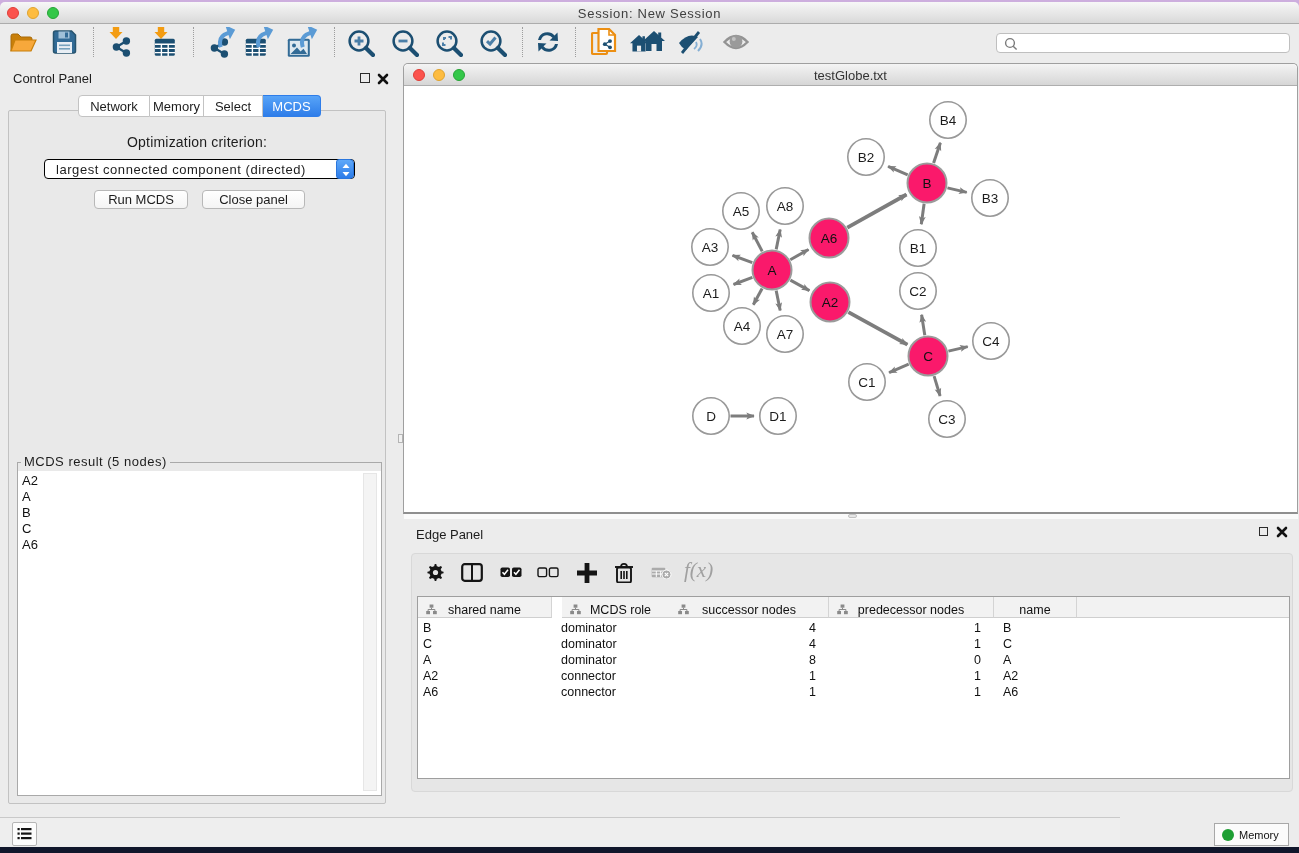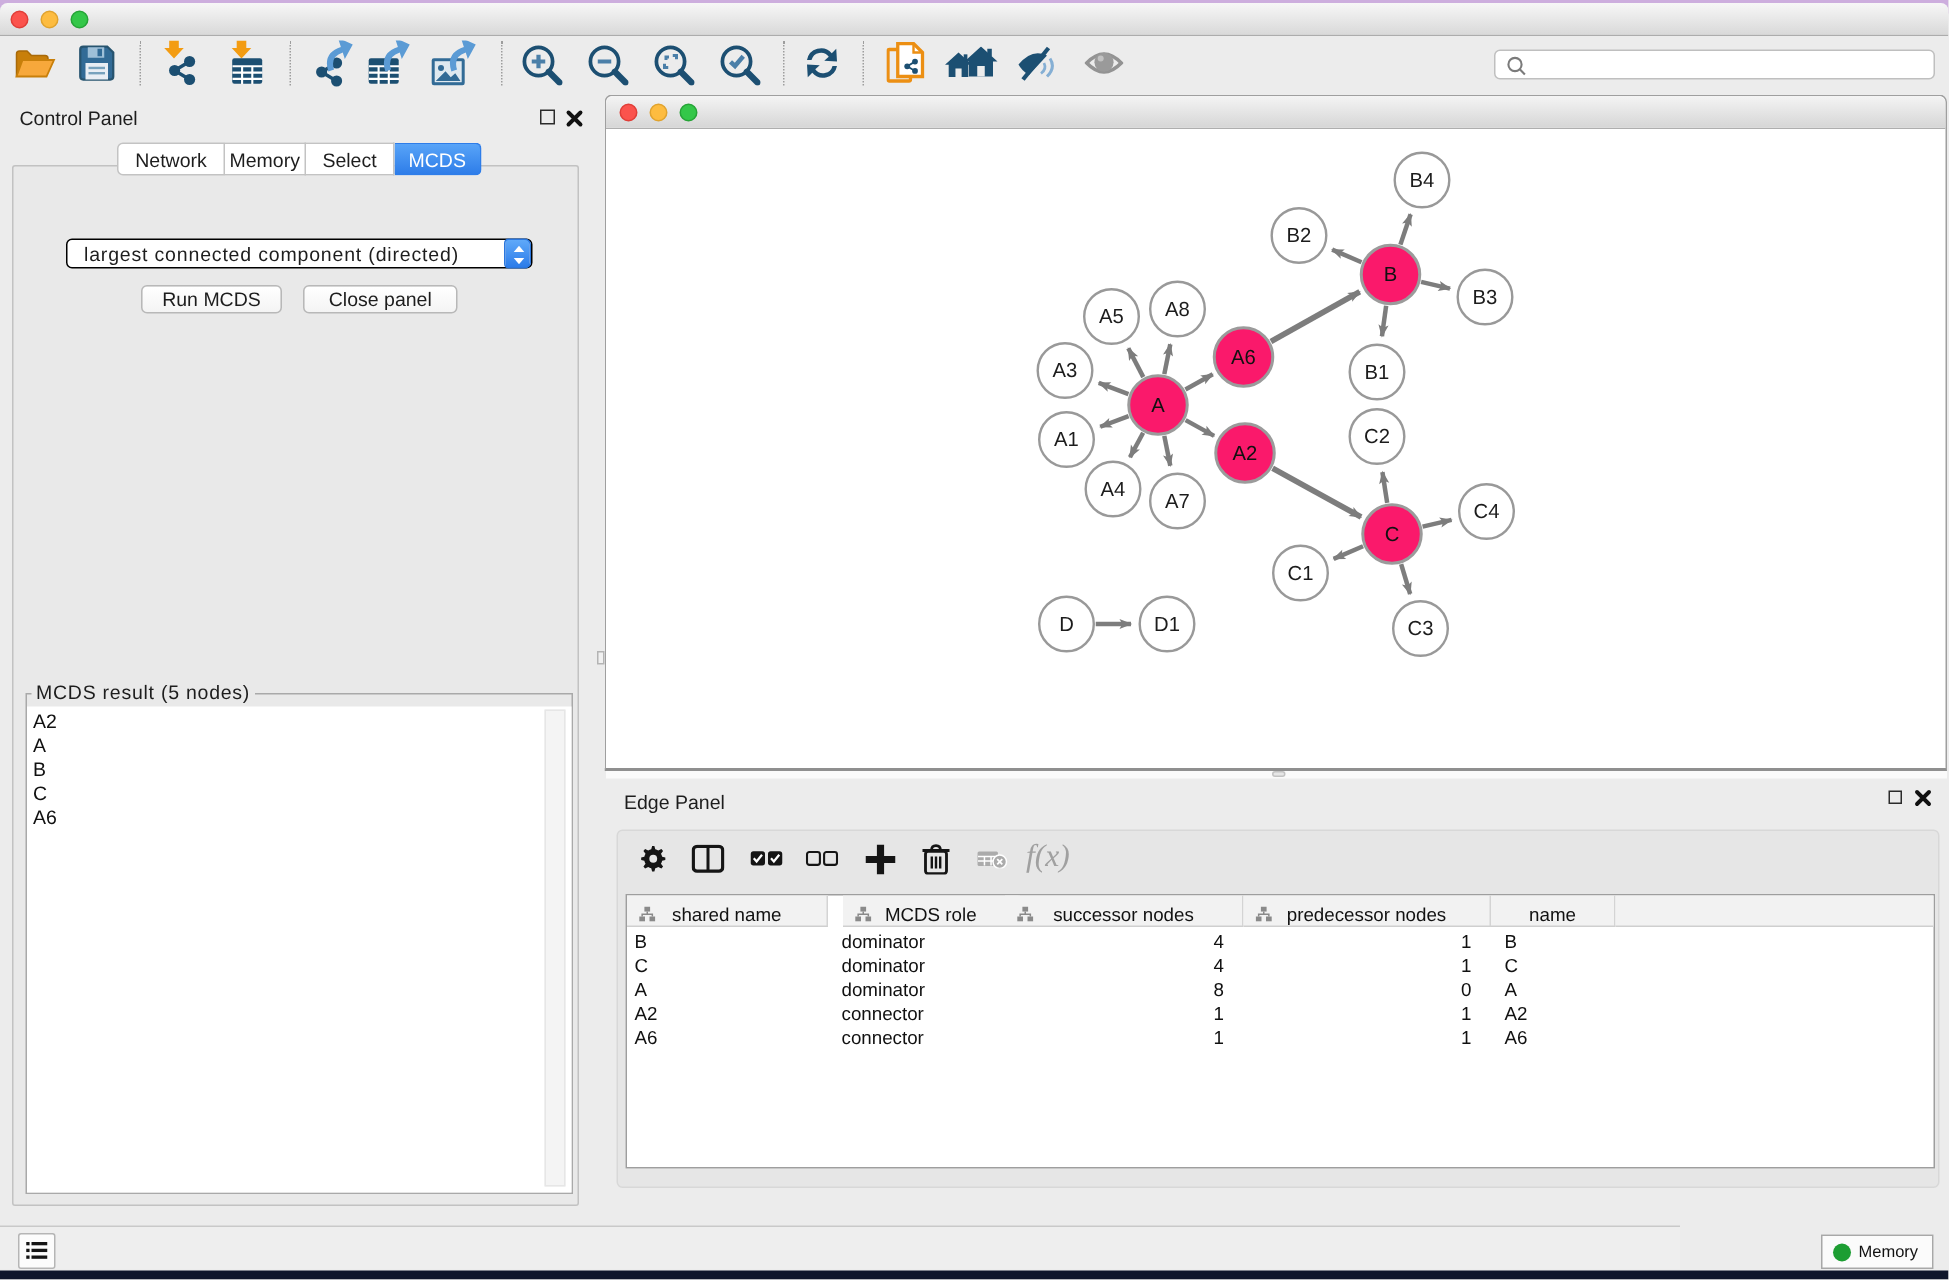--- a/index.html
+++ b/index.html
@@ -38,20 +38,21 @@
   .hcell { position:absolute; top:0; height:21px; background:#f2f2f2; border-right:1px solid #d4d4d4; border-bottom:1px solid #cfcfcf; display:flex; align-items:center; justify-content:center; padding-top:5px; font-size:12.5px; color:#111; }
   .trow { position:absolute; height:16px; font-size:12.5px; color:#111; }
 </style>
 </head>
 <body>
 <div id="desktop-top"></div>
 <div id="titlebar">
   <div class="tl" style="left:7px;background:#fb534d;border:0.5px solid #e03e38;"></div>
   <div class="tl" style="left:27px;background:#fdbc40;border:0.5px solid #e0a32e;"></div>
   <div class="tl" style="left:47px;background:#34c749;border:0.5px solid #26a437;"></div>
+  <div id="title-text" style="letter-spacing:0.7px;">Session: New Session</div>
 </div>
 <div id="toolbar">
   <svg class="abs" style="left:8px;top:5px;" width="30" height="25" viewBox="0 0 30 25">
       <path d="M3 22 L3 7 Q3 5 5 5 L10 5 L13 8 L22 8 Q24 8 24 10 L24 12" fill="#c87f0a" stroke="#a96a08" stroke-width="1"></path>
       <path d="M3 22 L7 11 L28 11 L23 22 Z" fill="#f7a83b" stroke="#c87f0a" stroke-width="1.2"></path>
     </svg>
     <svg class="abs" style="left:51px;top:5px;" width="27" height="26" viewBox="0 0 26 26">
       <path d="M2 4 Q2 2 4 2 L20 2 L24 6 L24 22 Q24 24 22 24 L4 24 Q2 24 2 22 Z" fill="#326b96" stroke="#27546f" stroke-width="1.5"></path>
       <rect x="7" y="2.5" width="11" height="7" fill="#9fc0d8"></rect>
       <rect x="13.5" y="3.5" width="3" height="5" fill="#326b96"></rect>
@@ -176,20 +177,21 @@
     <svg class="abs" style="left:377px;top:14.5px;" width="12" height="12" viewBox="0 0 12 12">
       <path d="M2 2 L10 10 M10 2 L2 10" stroke="#111" stroke-width="2.6" stroke-linecap="round"></path>
     </svg>
   <div class="seg" style="left:78px;top:37px;height:22px;">
     <span style="width:72px;">Network</span>
       <span style="width:54px;">Memory</span>
       <span style="width:59px;">Select</span>
       <span class="sel" style="width:58px;">MCDS</span>
   </div>
   <div id="cp-sub">
+    <div style="position:absolute;left:0;top:23px;width:100%;text-align:center;font-size:14px;letter-spacing:0.2px;color:#1d1d1d;">Optimization criterion:</div>
     <div style="position:absolute;left:35px;top:48px;width:311px;height:20px;background:#fff;border:1px solid #000000;border-radius:4px;">
       <div style="position:absolute;left:11px;top:2px;font-size:13px;letter-spacing:0.55px;color:#1d1d1d;">largest connected component (directed)</div>
       <div style="position:absolute;right:0px;top:-1px;width:18px;height:20px;background:linear-gradient(180deg,#5fa9f9,#2c7ce9);border-radius:3px 4px 4px 3px;border:0.5px solid #2a76dd;"><svg width="18" height="20" viewBox="0 0 18 20">
             <path d="M5.5 8 L9 3.8 L12.5 8 Z" fill="#fff"></path>
             <path d="M5.5 12 L9 16.2 L12.5 12 Z" fill="#fff"></path>
           </svg></div>
     </div>
     <div class="btn" style="left:85px;top:79px;width:94px;height:19px;">Run MCDS</div>
     <div class="btn" style="left:193px;top:79px;width:103px;height:19px;">Close panel</div>
     <div class="abs" style="left:8px;top:351px;width:365px;height:334px;border:1px solid #a9a9a9;"></div>
@@ -198,20 +200,21 @@
       <div style="position:absolute;left:4px;top:2px;font-size:13px;line-height:16px;color:#111;">A2<br>A<br>B<br>C<br>A6</div>
       <div style="position:absolute;right:4px;top:2px;width:14px;height:318px;background:#f4f4f4;border:1px solid #e6e6e6;"></div>
     </div>
   </div>
 </div>
 <div id="netwin">
   <div id="net-titlebar">
     <div class="tl" style="left:9px;background:#fb534d;border:0.5px solid #e03e38;"></div>
     <div class="tl" style="left:29px;background:#fdbc40;border:0.5px solid #e0a32e;"></div>
     <div class="tl" style="left:49px;background:#34c749;border:0.5px solid #26a437;"></div>
+    <div id="net-title">testGlobe.txt</div>
   </div>
 </div>
 <svg width="893" height="428" viewBox="0 0 893 428" style="position:absolute;left:404px;top:85px;z-index:2;">
 <defs>
       <marker id="arr" markerUnits="userSpaceOnUse" markerWidth="10" markerHeight="8" refX="8.2" refY="4" orient="auto">
         <path d="M0.5,0.6 L9,4 L0.5,7.4 L2.4,4 Z" fill="#7d7d7d"></path>
       </marker>
     </defs>
 <line x1="358.2" y1="166.4" x2="348.2" y2="147.2" stroke="#7d7d7d" stroke-width="3.0" marker-end="url(#arr)"></line>
 <line x1="372.2" y1="164.4" x2="376.2" y2="144.5" stroke="#7d7d7d" stroke-width="3.0" marker-end="url(#arr)"></line>

